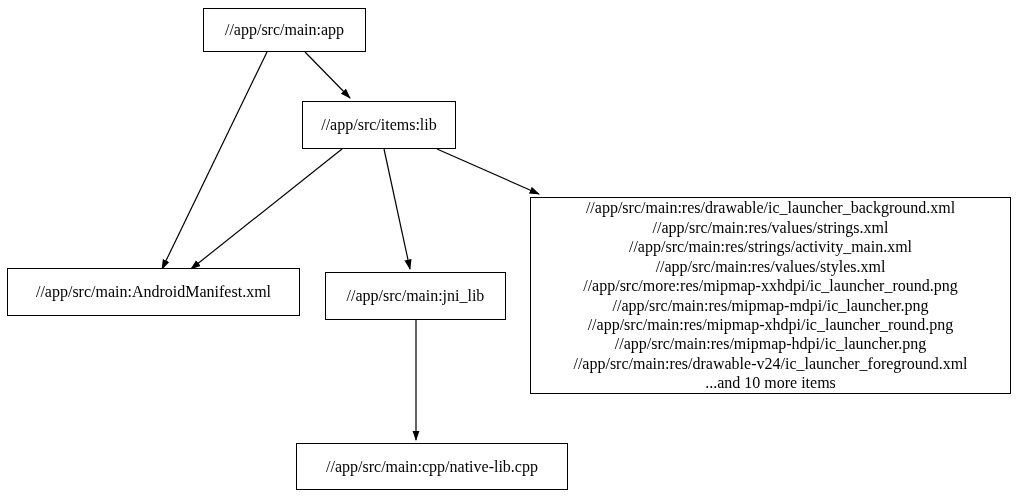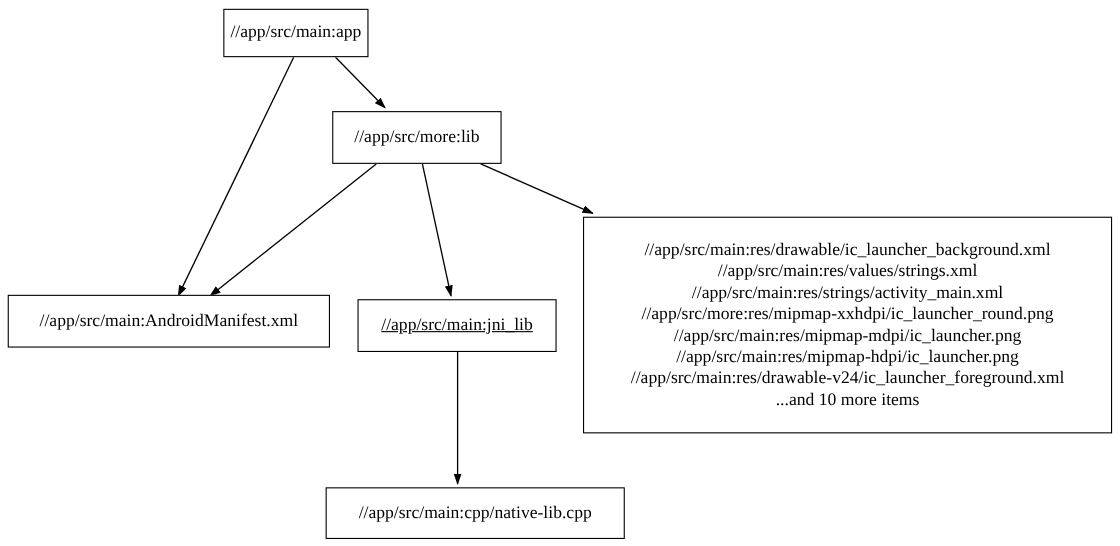--- a/index.html
+++ b/index.html
@@ -28,24 +28,24 @@
     box-sizing: border-box;
     border: 1px solid #000000;
     background: #ffffff;
     display: flex;
     align-items: center;
     justify-content: center;
     text-align: center;
     font-size: 16px;
     white-space: nowrap;
   }
-  .node-app        { left: 203px; top: 8px;   width: 132px; height: 44px; }
+  .node-app        { left: 203px; top: 8px;   width: 163px; height: 44px; }
   .node-lib        { left: 302px; top: 101px; width: 154px; height: 48px; }
   .node-manifest   { left: 7px;   top: 268px; width: 293px; height: 48px; }
-  .node-jni-lib    { left: 325px; top: 272px; width: 181px; height: 48px; text-decoration: underline; }
+  .node-jni-lib    { left: 325px; top: 272px; width: 181px; height: 48px; }
   .node-native-cpp { left: 280px; top: 443px; width: 272px; height: 47px; margin-left: 16px; }
   .node-res-group  {
     left: 530px; top: 197px; width: 481px; height: 197px;
     flex-direction: column;
     justify-content: center;
     line-height: 19.4px;
     font-size: 16px;
   }
   .res-line { display: block; }
 </style>
@@ -66,37 +66,39 @@
     <line x1="384" y1="149" x2="410" y2="269" stroke="#000000" stroke-width="1.2" marker-end="url(#arrow)"></line>
     <line x1="437" y1="149" x2="539" y2="194" stroke="#000000" stroke-width="1.2" marker-end="url(#arrow)"></line>
     <line x1="416" y1="320" x2="416" y2="440" stroke="#000000" stroke-width="1.2" marker-end="url(#arrow)"></line>
   </svg>
 
   <div class="node node-app">
     <span>//app/src/main:app</span>
   </div>
 
   <div class="node node-lib">
-    <span>//app/src/more:lib</span>
+    <span>//app/src/items:lib</span>
   </div>
 
   <div class="node node-manifest">
     <span>//app/src/main:AndroidManifest.xml</span>
   </div>
 
   <div class="node node-jni-lib">
     <span>//app/src/main:jni_lib</span>
   </div>
 
   <div class="node node-res-group">
     <span class="res-line">//app/src/main:res/drawable/ic_launcher_background.xml</span>
     <span class="res-line">//app/src/main:res/values/strings.xml</span>
     <span class="res-line">//app/src/main:res/strings/activity_main.xml</span>
+    <span class="res-line">//app/src/main:res/values/styles.xml</span>
     <span class="res-line">//app/src/more:res/mipmap-xxhdpi/ic_launcher_round.png</span>
     <span class="res-line">//app/src/main:res/mipmap-mdpi/ic_launcher.png</span>
+    <span class="res-line">//app/src/main:res/mipmap-xhdpi/ic_launcher_round.png</span>
     <span class="res-line">//app/src/main:res/mipmap-hdpi/ic_launcher.png</span>
     <span class="res-line">//app/src/main:res/drawable-v24/ic_launcher_foreground.xml</span>
     <span class="res-line">...and 10 more items</span>
   </div>
 
   <div class="node node-native-cpp">
     <span>//app/src/main:cpp/native-lib.cpp</span>
   </div>
 
 </div>

